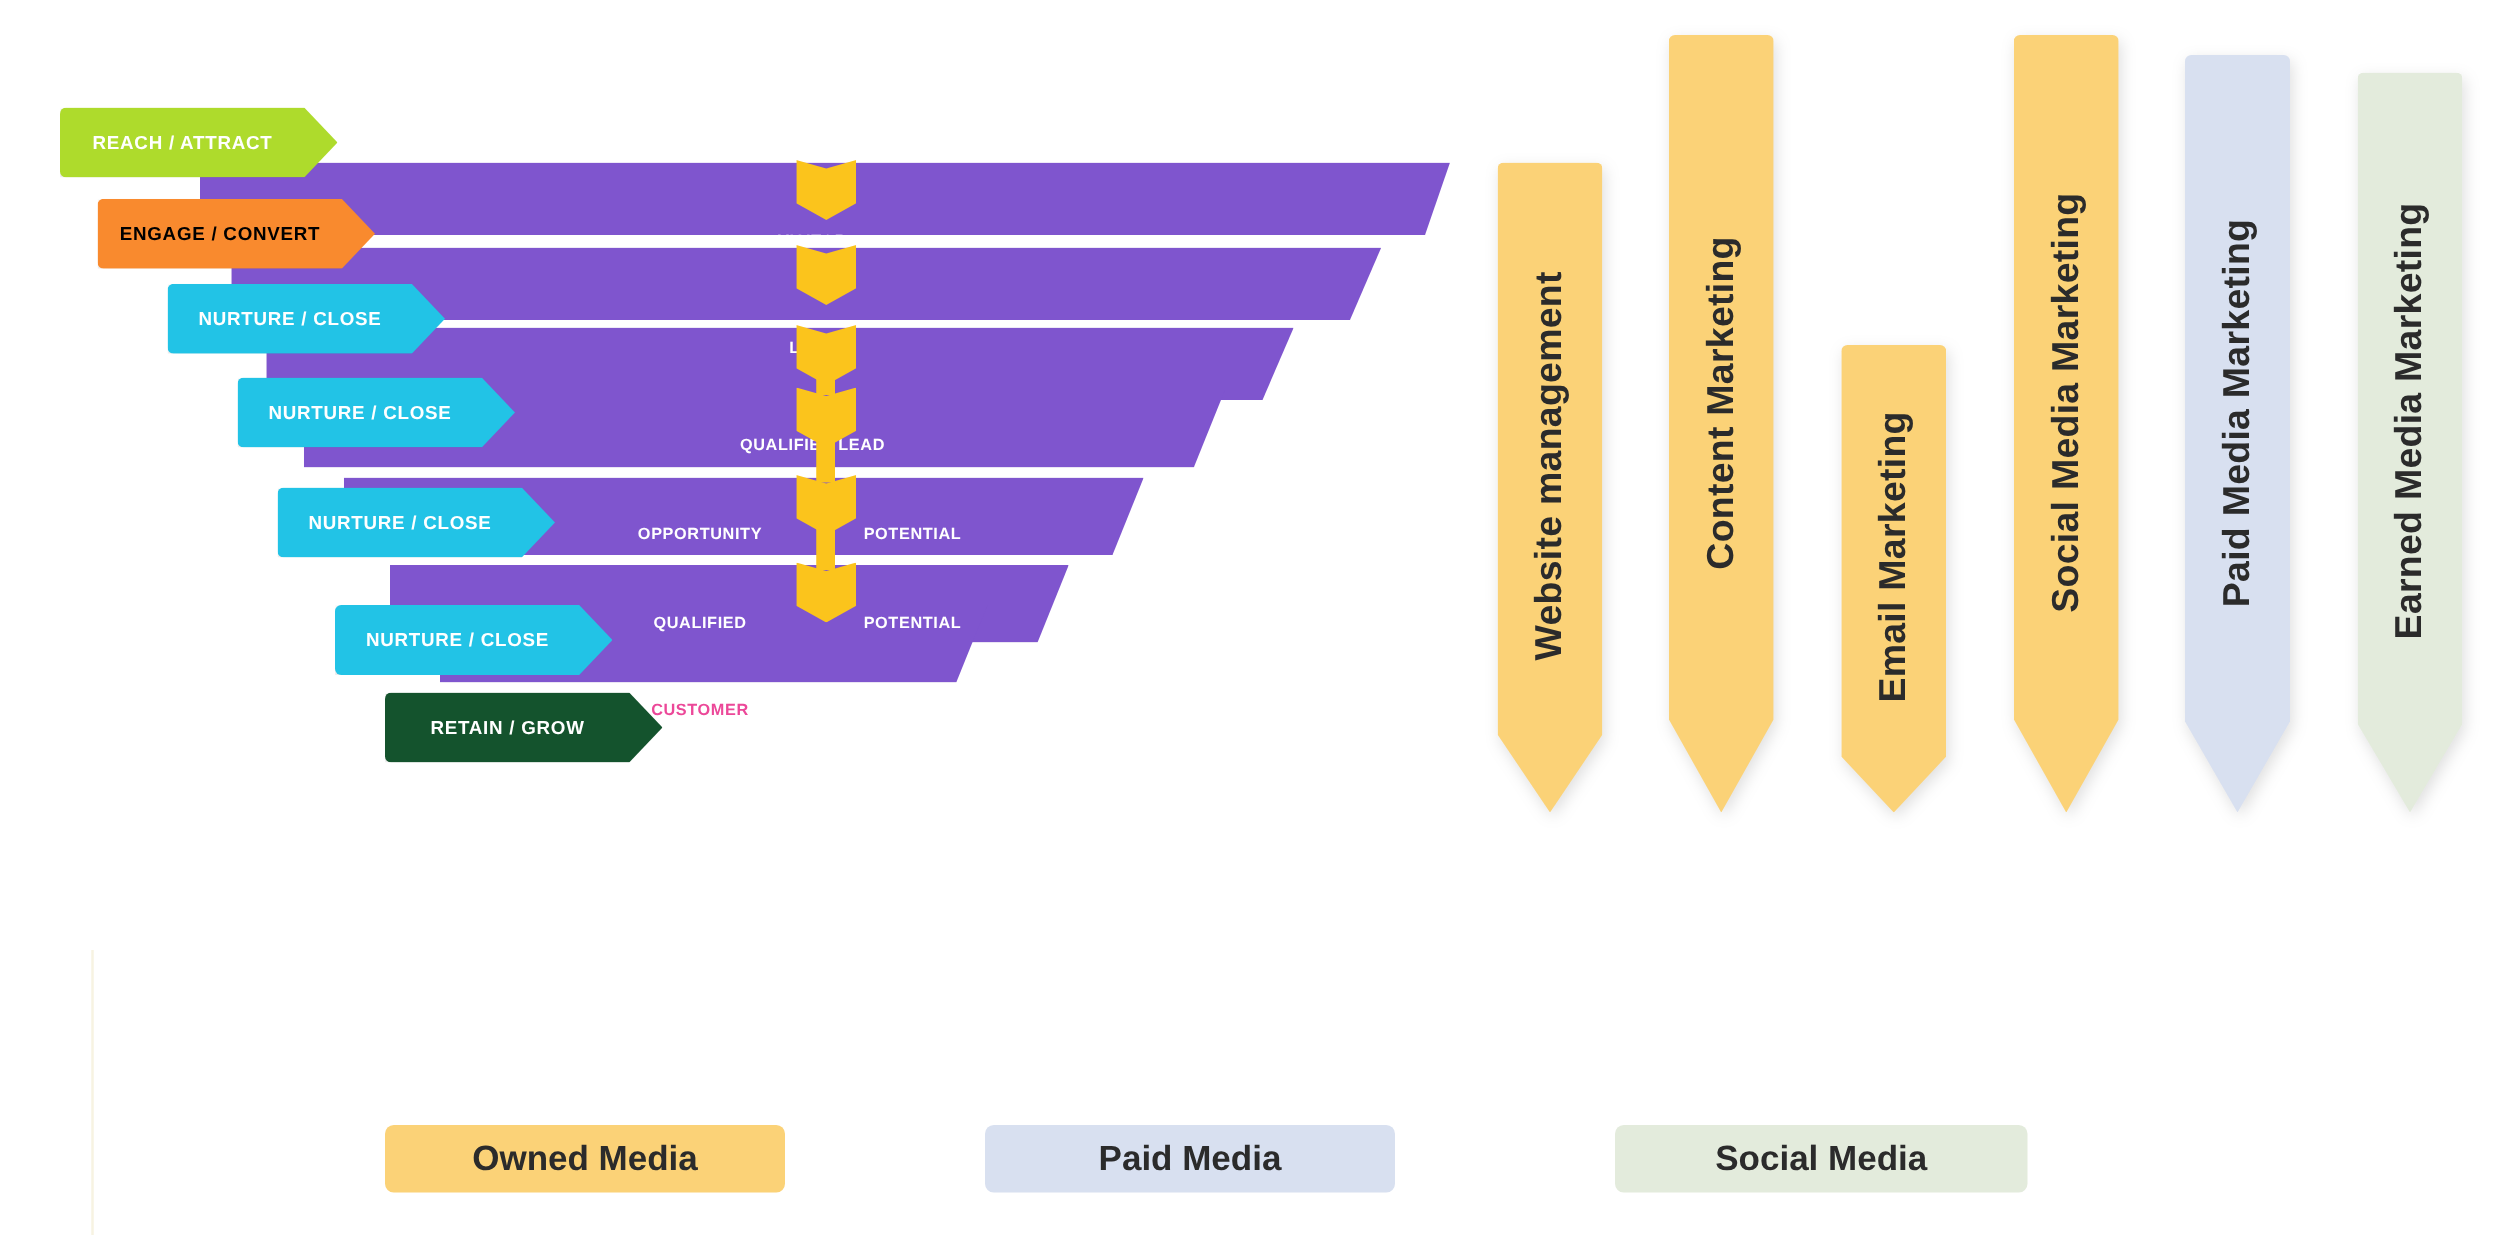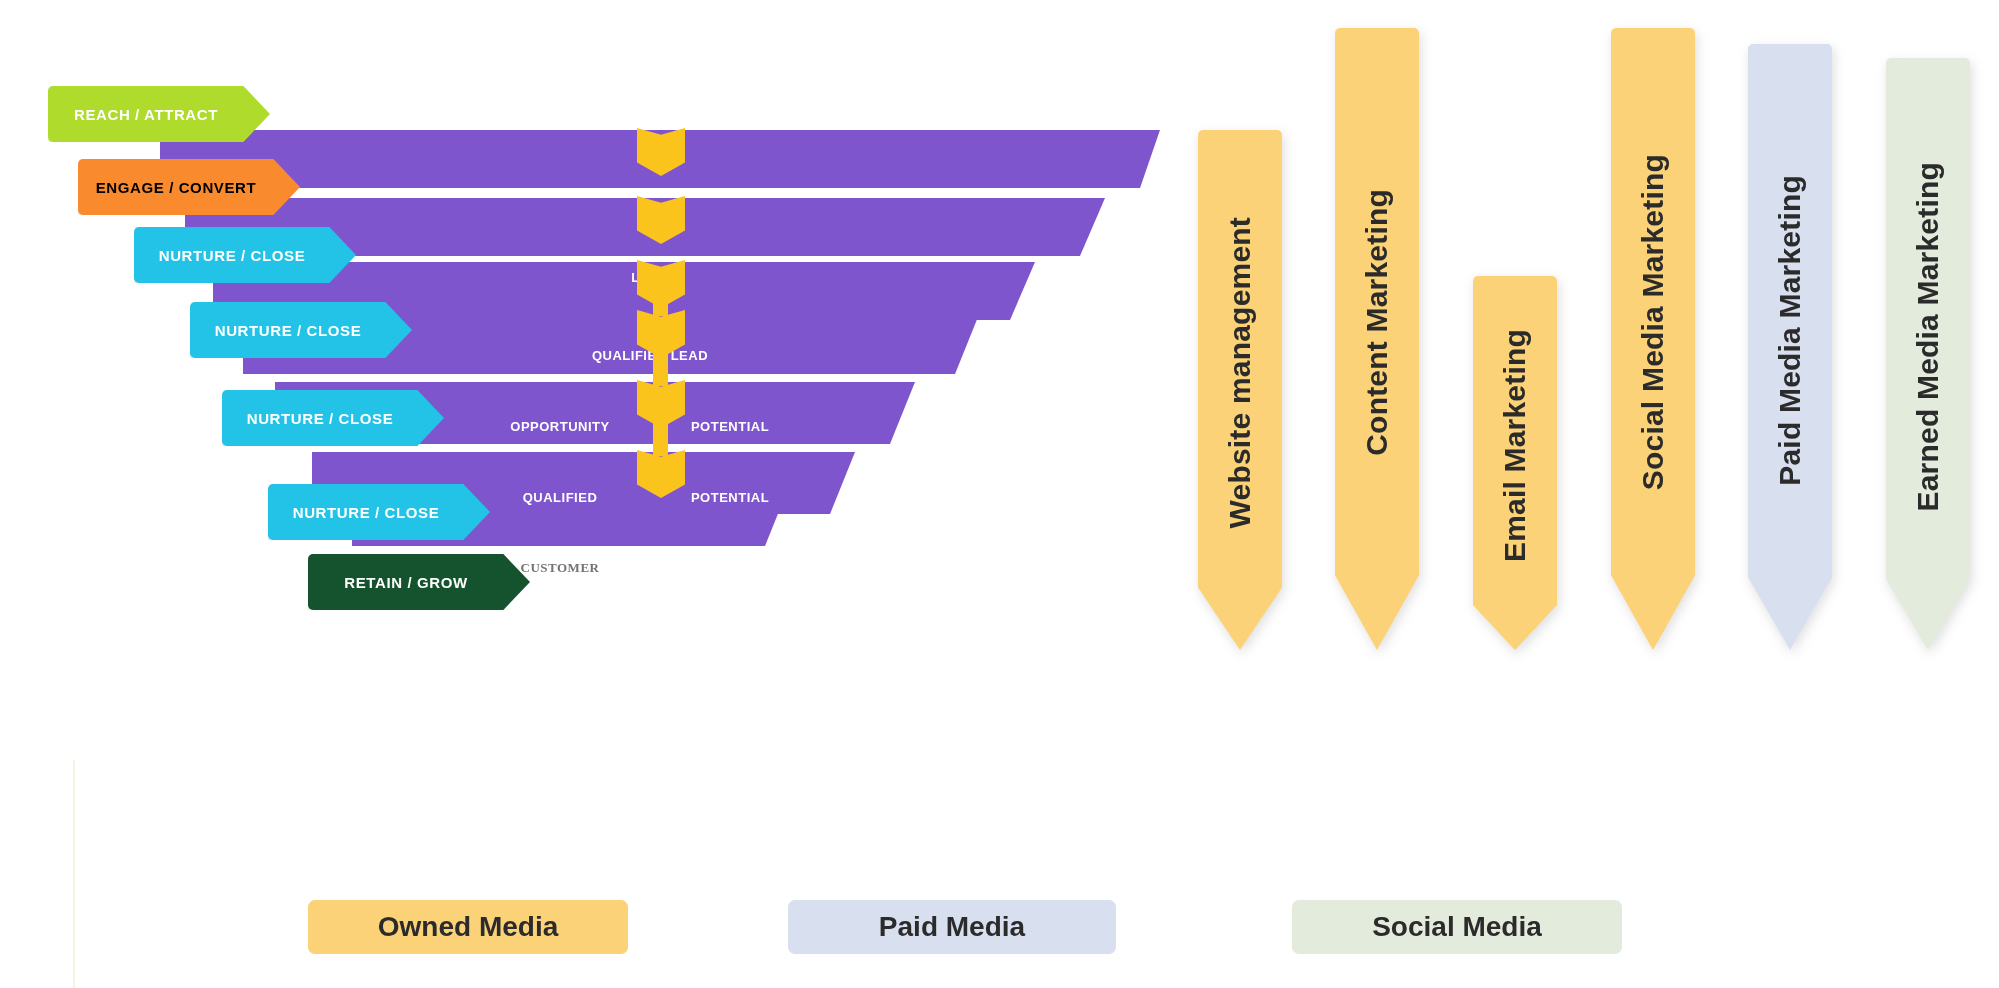--- a/index.html
+++ b/index.html
@@ -140,21 +140,21 @@
     </div>
 
   <div id="funnel-text-layer">
       <div class="funnel-text" style="top: 185px; left: 650px; color: rgb(255, 255, 255);">VISITOR</div>
       <div class="funnel-text" style="top: 270px; left: 650px; color: rgb(255, 255, 255);">LEAD</div>
       <div class="funnel-text" style="top: 348px; left: 650px; color: rgb(255, 255, 255);">QUALIFIED LEAD</div>
       <div class="funnel-text" style="top: 419px; left: 560px; color: rgb(255, 255, 255);">OPPORTUNITY</div>
       <div class="funnel-text" style="top: 419px; left: 730px; color: rgb(255, 255, 255);">POTENTIAL</div>
       <div class="funnel-text" style="top: 490px; left: 560px; color: rgb(255, 255, 255);">QUALIFIED</div>
       <div class="funnel-text" style="top: 490px; left: 730px; color: rgb(255, 255, 255);">POTENTIAL</div>
-      <div class="funnel-text" style="top: 560px; left: 560px; color: #737373; font-family: Liberation Serif, serif;">CUSTOMER</div>
+      <div class="funnel-text" style="top: 560px; left: 560px; color: #ec4899;">CUSTOMER</div>
       <div class="funnel-text" style="top: 560px; left: 730px; color: rgb(255, 255, 255);">SALES</div>
     </div>
 
   <div id="chevrons-layer">
       <div class="chevron" style="left: 637px; top: 128px; background: rgb(251, 196, 28);"></div>
       <div class="chevron" style="left: 637px; top: 196px; background: rgb(251, 196, 28);"></div>
       <div class="chevron" style="left: 637px; top: 260px; background: rgb(251, 196, 28);"></div>
       <div class="chevron-connector" style="left: 653px; top: 276px; height: 40px; background: rgb(251, 196, 28);"></div>
       <div class="chevron" style="left: 637px; top: 310px; background: rgb(251, 196, 28);"></div>
       <div class="chevron-connector" style="left: 653px; top: 346px; height: 40px; background: rgb(251, 196, 28);"></div>

